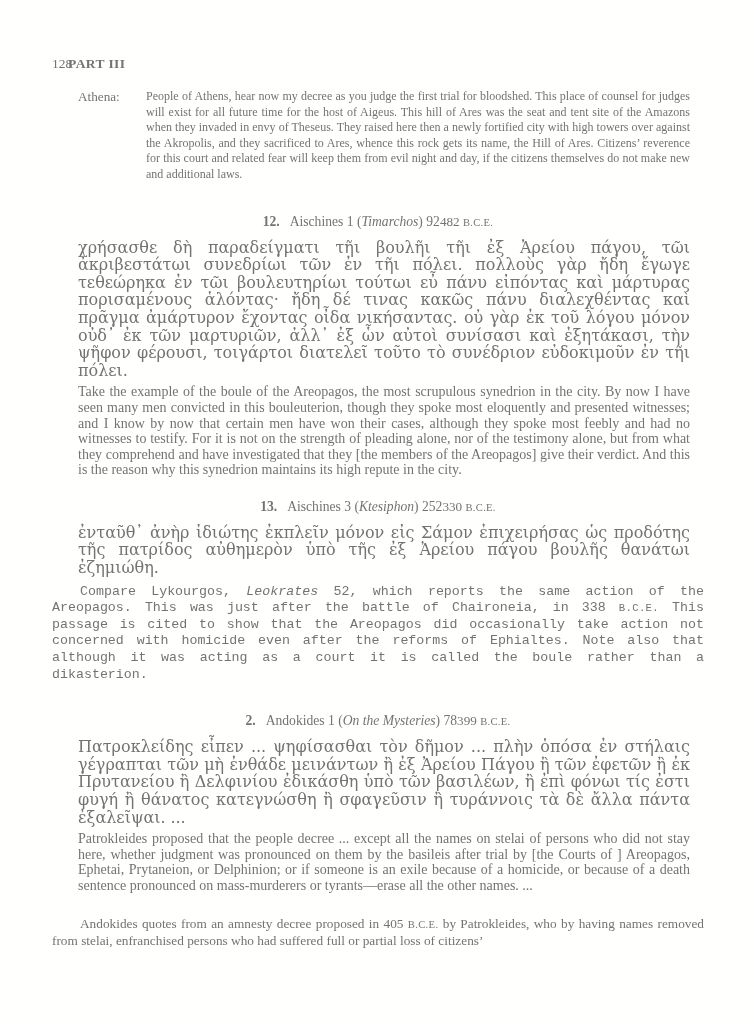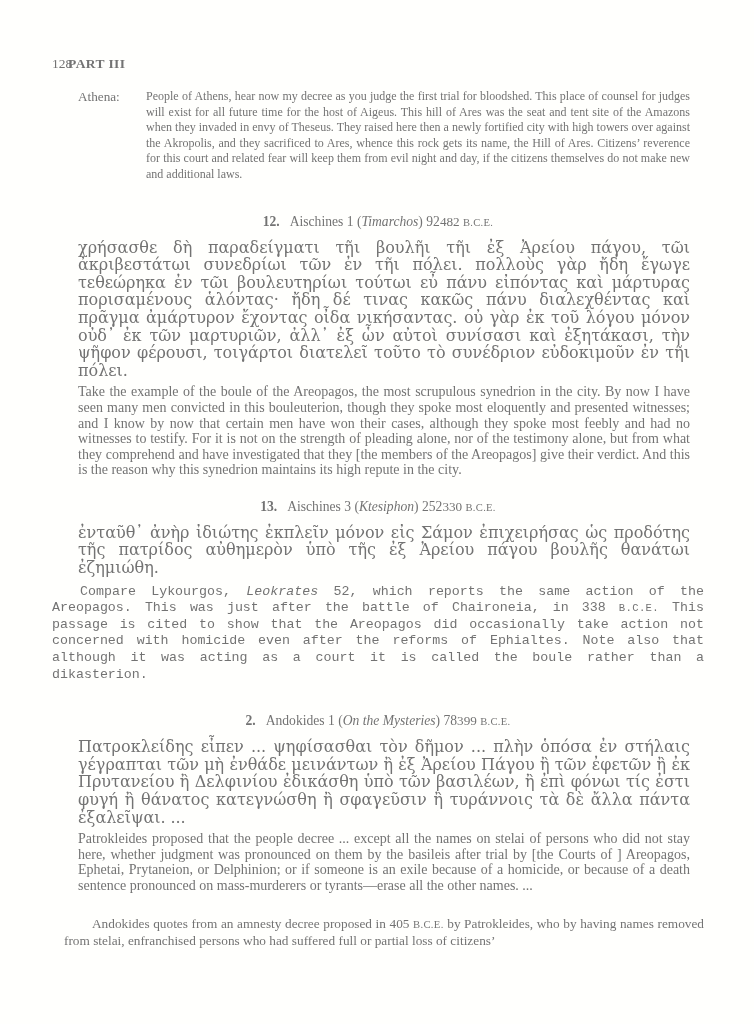--- a/index.html
+++ b/index.html
@@ -58,21 +58,21 @@
     text-align: justify;
     text-indent: 28px;
     margin: 0;
   }
   .italic { font-style: italic; }
 
   .mt-entry12 { margin-top: 31px; }
   .mt-entry13 { margin-top: 21px; }
   .mt-comm13  { margin-top: 7px; font-family: Liberation Mono, monospace; }
   .mt-entry14 { margin-top: 30px; }
-  .mt-comm14  { margin-top: 22px; margin-left: 12px; }
+  .mt-comm14  { margin-top: 22px; }
 </style>
 </head>
 <body>
 
 <div class="page">
 
   <div class="running-head">
     <span class="page-number">128</span>
     <span class="part-title">PART III</span>
   </div>

